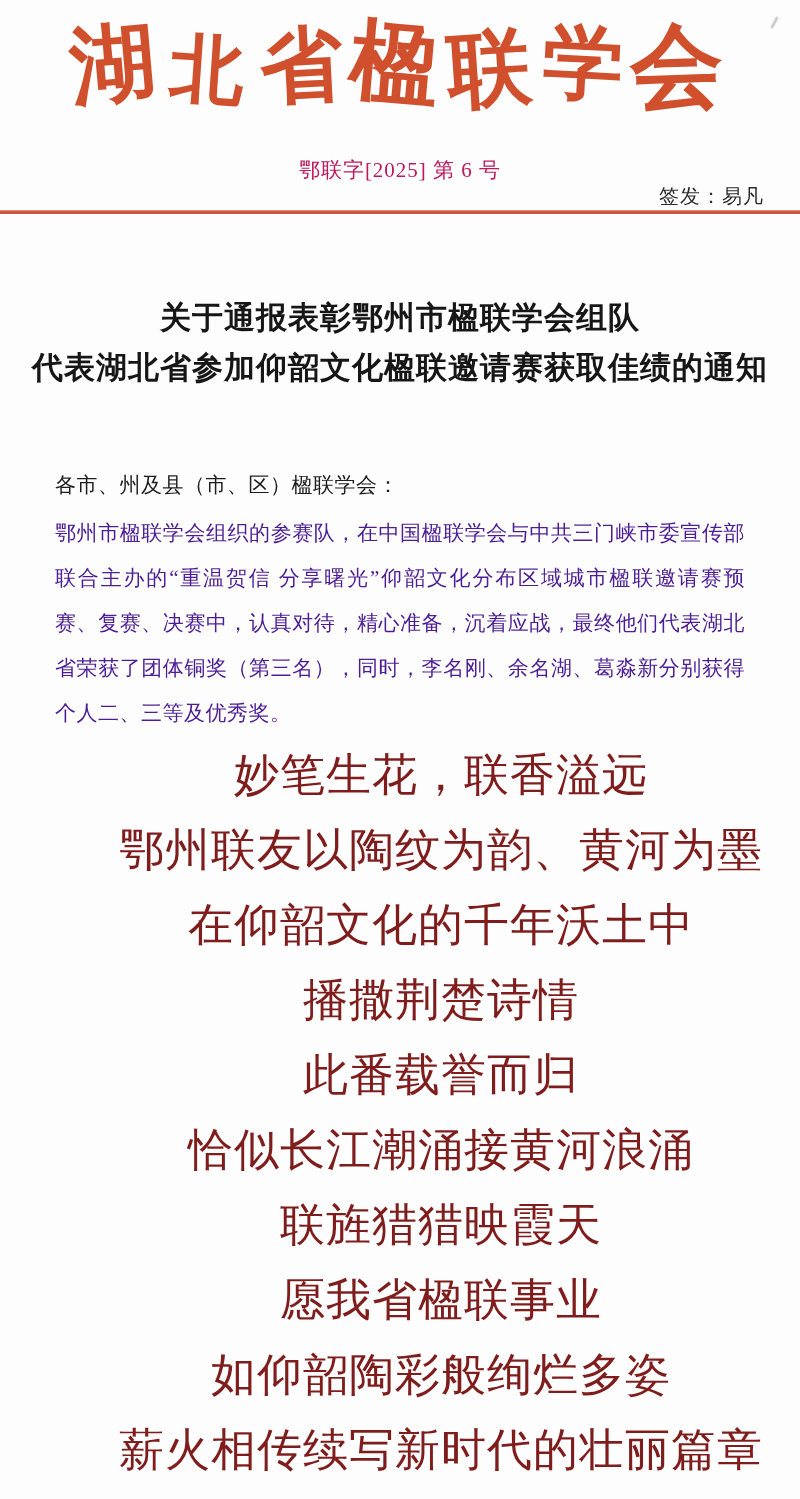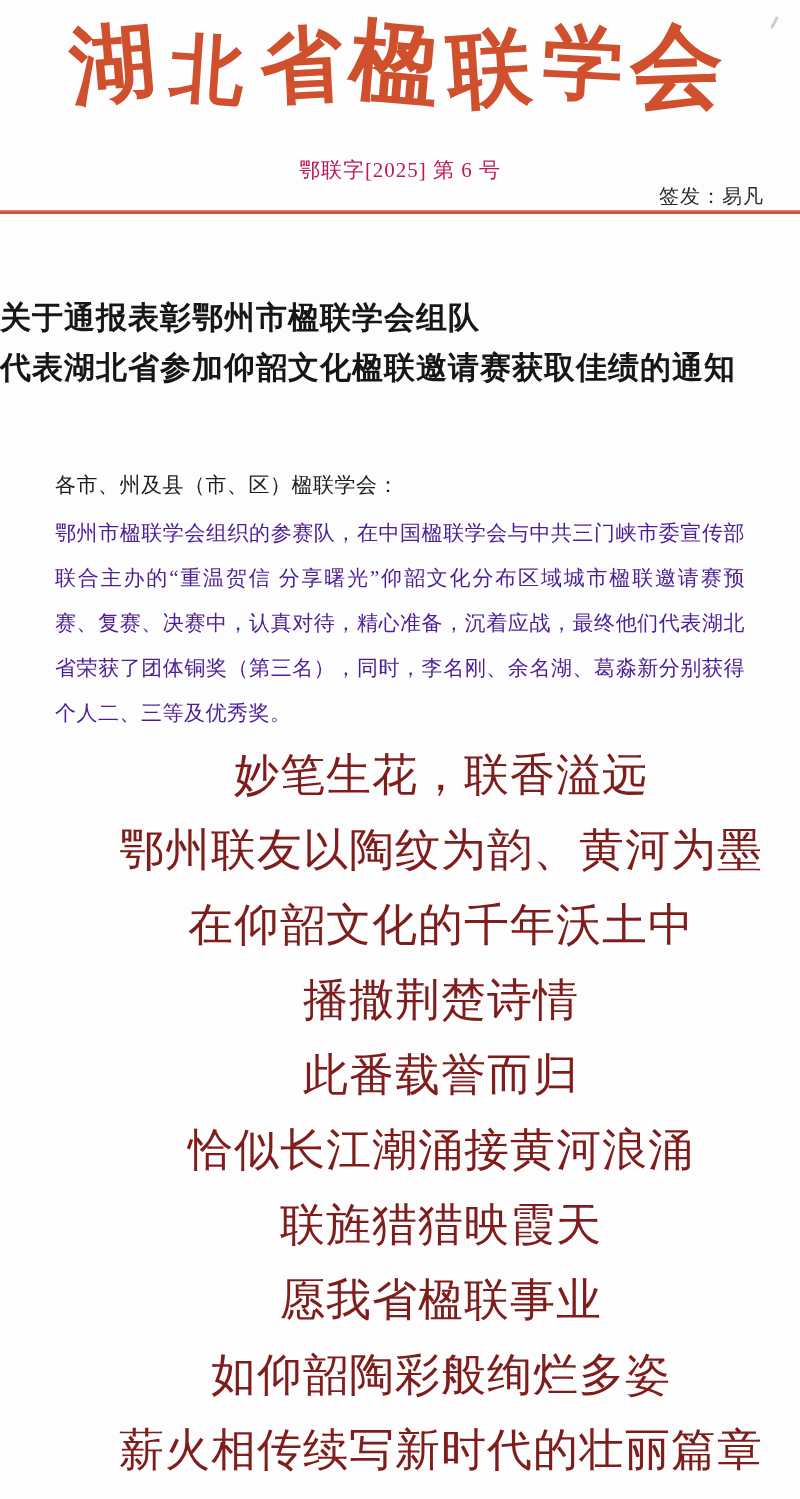--- a/index.html
+++ b/index.html
@@ -86,21 +86,21 @@
     height: 4px;
     background: linear-gradient(180deg, #e69480 0%, #c74936 55%, #d4604c 100%);
   }
 
   
   .title {
     position: absolute;
     top: 293px;
     left: 0;
     width: 100%;
-    text-align: left;
+    text-align: center;
     font-family: "Liberation Sans", sans-serif;
     font-weight: bold;
     font-size: 31px;
     line-height: 50px;
     color: #161616;
     letter-spacing: 1px;
   }
 
   
   .salutation {

